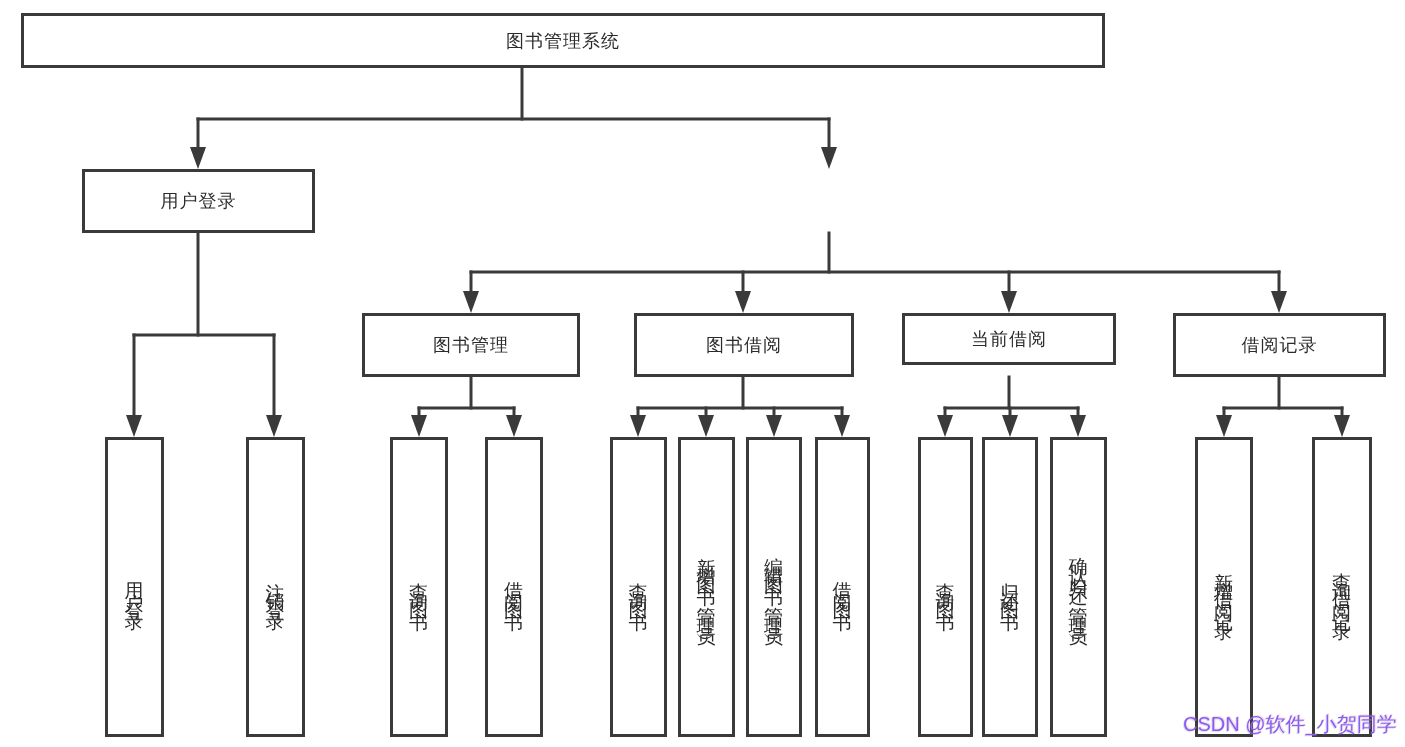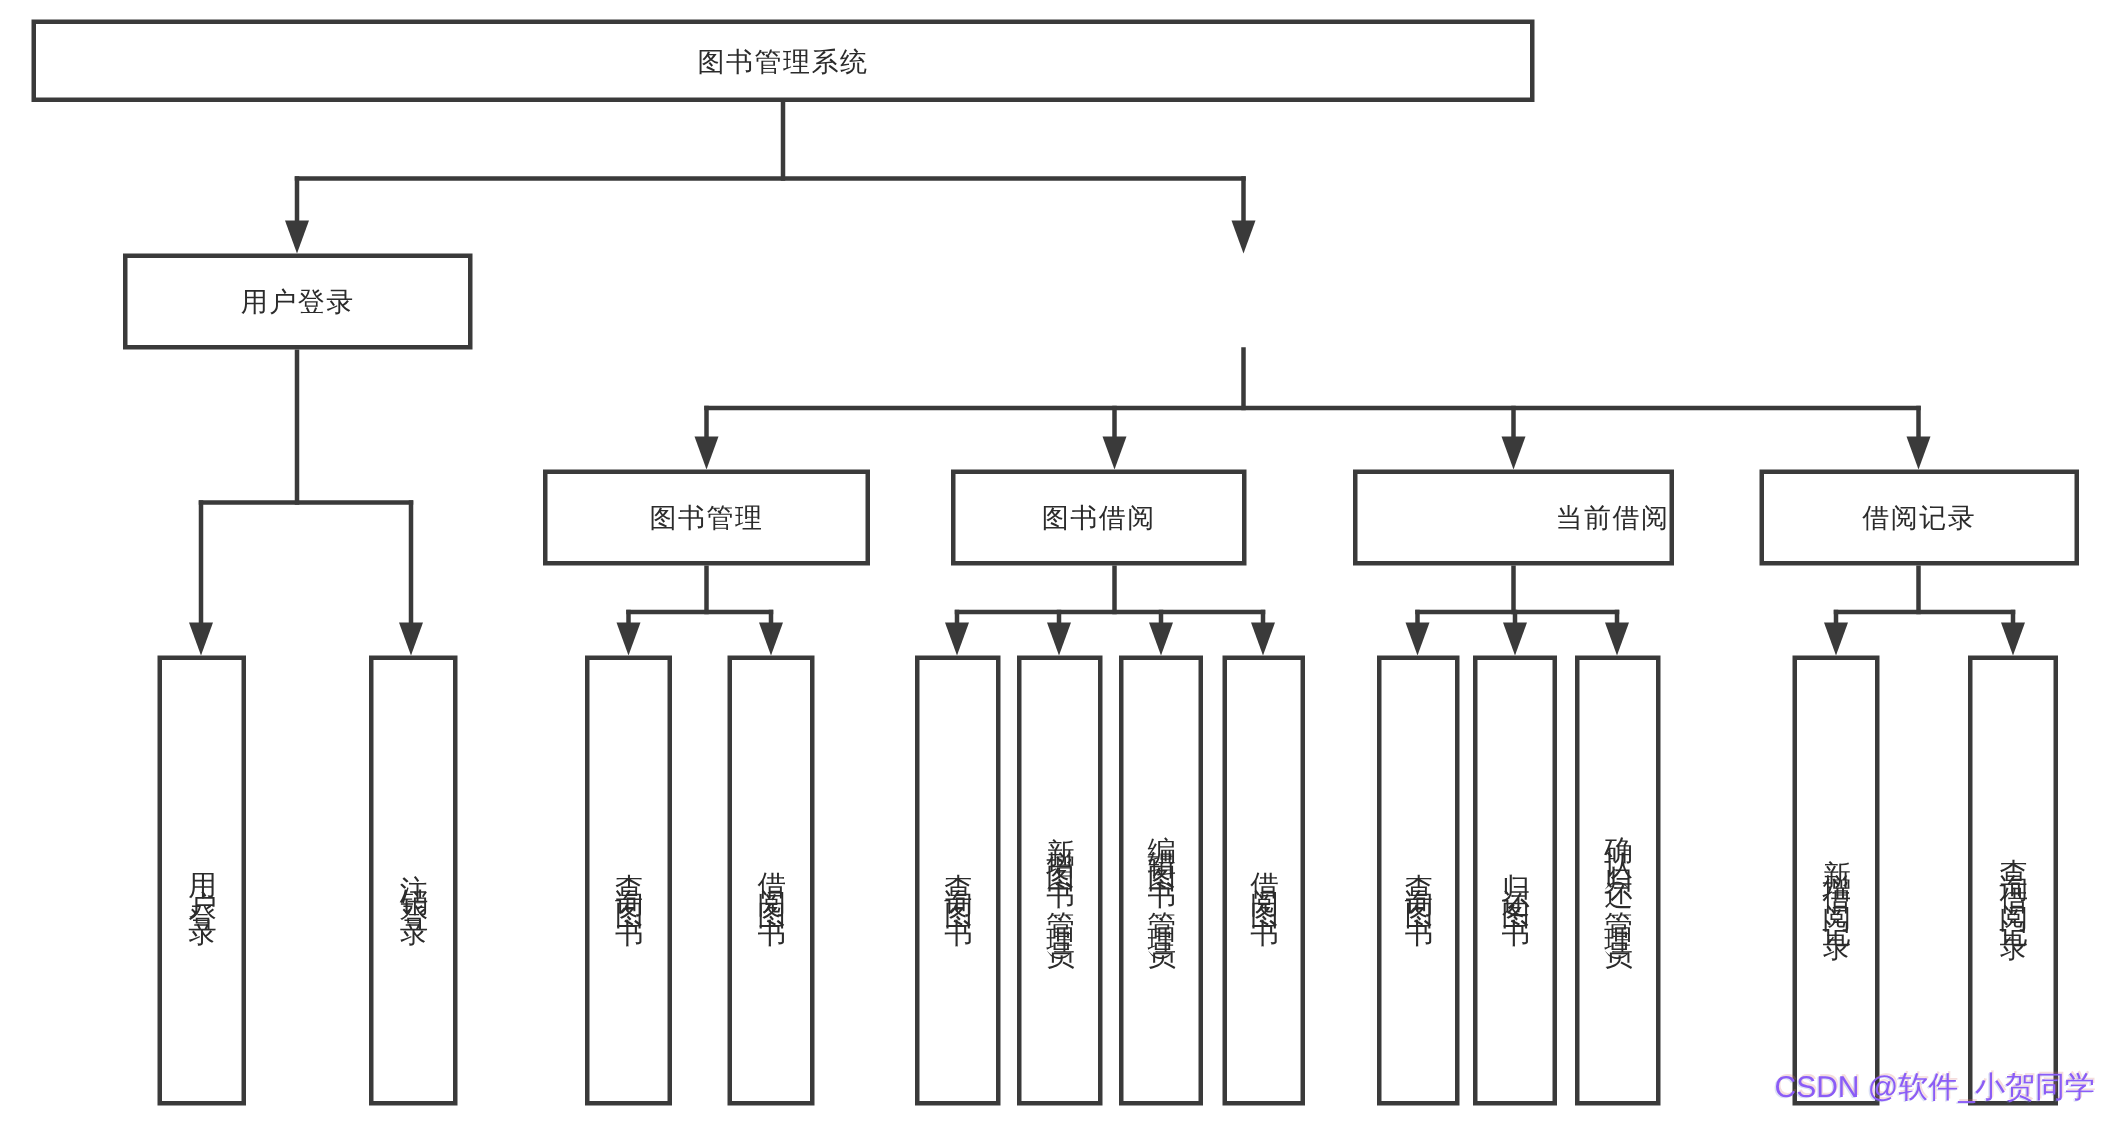--- a/index.html
+++ b/index.html
@@ -105,35 +105,35 @@
       <line x1="1010" y1="408" x2="1010" y2="419" stroke="#3a3a3a" stroke-width="3" stroke-linecap="square"></line>
       <polygon points="1002,415 1018,415 1010,437" fill="#3a3a3a"></polygon>
       <line x1="1078" y1="408" x2="1078" y2="419" stroke="#3a3a3a" stroke-width="3" stroke-linecap="square"></line>
       <polygon points="1070,415 1086,415 1078,437" fill="#3a3a3a"></polygon>
       <line x1="1224" y1="408" x2="1224" y2="419" stroke="#3a3a3a" stroke-width="3" stroke-linecap="square"></line>
       <polygon points="1216,415 1232,415 1224,437" fill="#3a3a3a"></polygon>
       <line x1="1342" y1="408" x2="1342" y2="419" stroke="#3a3a3a" stroke-width="3" stroke-linecap="square"></line>
       <polygon points="1334,415 1350,415 1342,437" fill="#3a3a3a"></polygon>
     </svg>
 
-  <div class="node" style="left:21px; top:13px; width:1002px; height:55px;">
+  <div class="node" style="left:21px; top:13px; width:1084px; height:55px;">
     <span class="hlabel">图书管理系统</span>
   </div>
 
   <div class="node" style="left:82px; top:169px; width:233px; height:64px;">
     <span class="hlabel">用户登录</span>
   </div>
 
   <div class="node" style="left:362px; top:313px; width:218px; height:64px;">
     <span class="hlabel">图书管理</span>
   </div>
-  <div class="node" style="left:634px; top:313px; width:197px; height:64px;">
+  <div class="node" style="left:634px; top:313px; width:220px; height:64px;">
     <span class="hlabel">图书借阅</span>
   </div>
-  <div class="node" style="left:902px; top:313px; width:214px; height:64px;justify-content:flex-end;">
+  <div class="node" style="left:902px; top:313px; width:214px; height:52px;">
     <span class="hlabel">当前借阅</span>
   </div>
   <div class="node" style="left:1173px; top:313px; width:213px; height:64px;font-family:Liberation Serif, serif;">
     <span class="hlabel">借阅记录</span>
   </div>
 
   <div class="node leaf" style="left:105px; top:437px; width:59px; height:300px;">
     <span class="vlabel">用户登录</span>
   </div>
   <div class="node leaf" style="left:246px; top:437px; width:59px; height:300px;">

